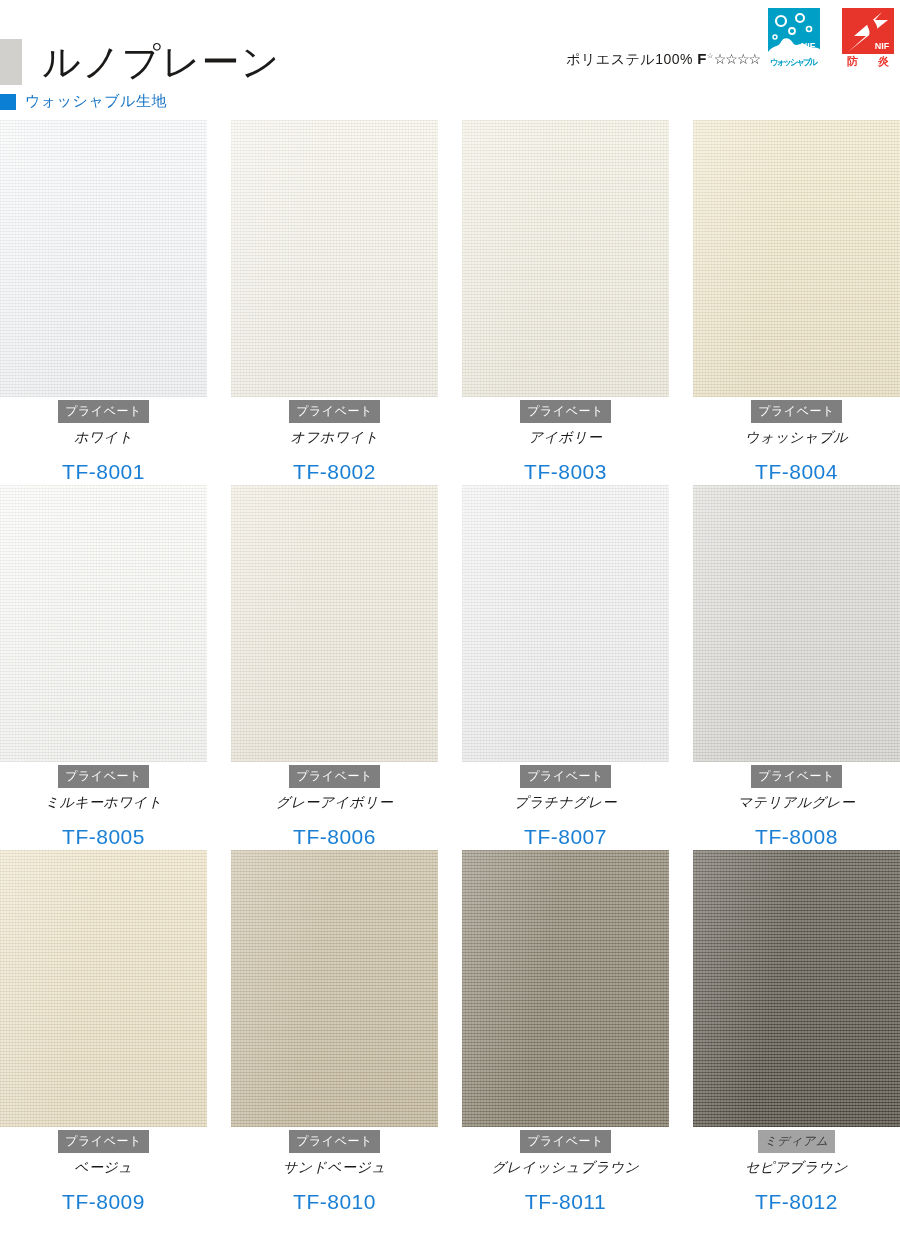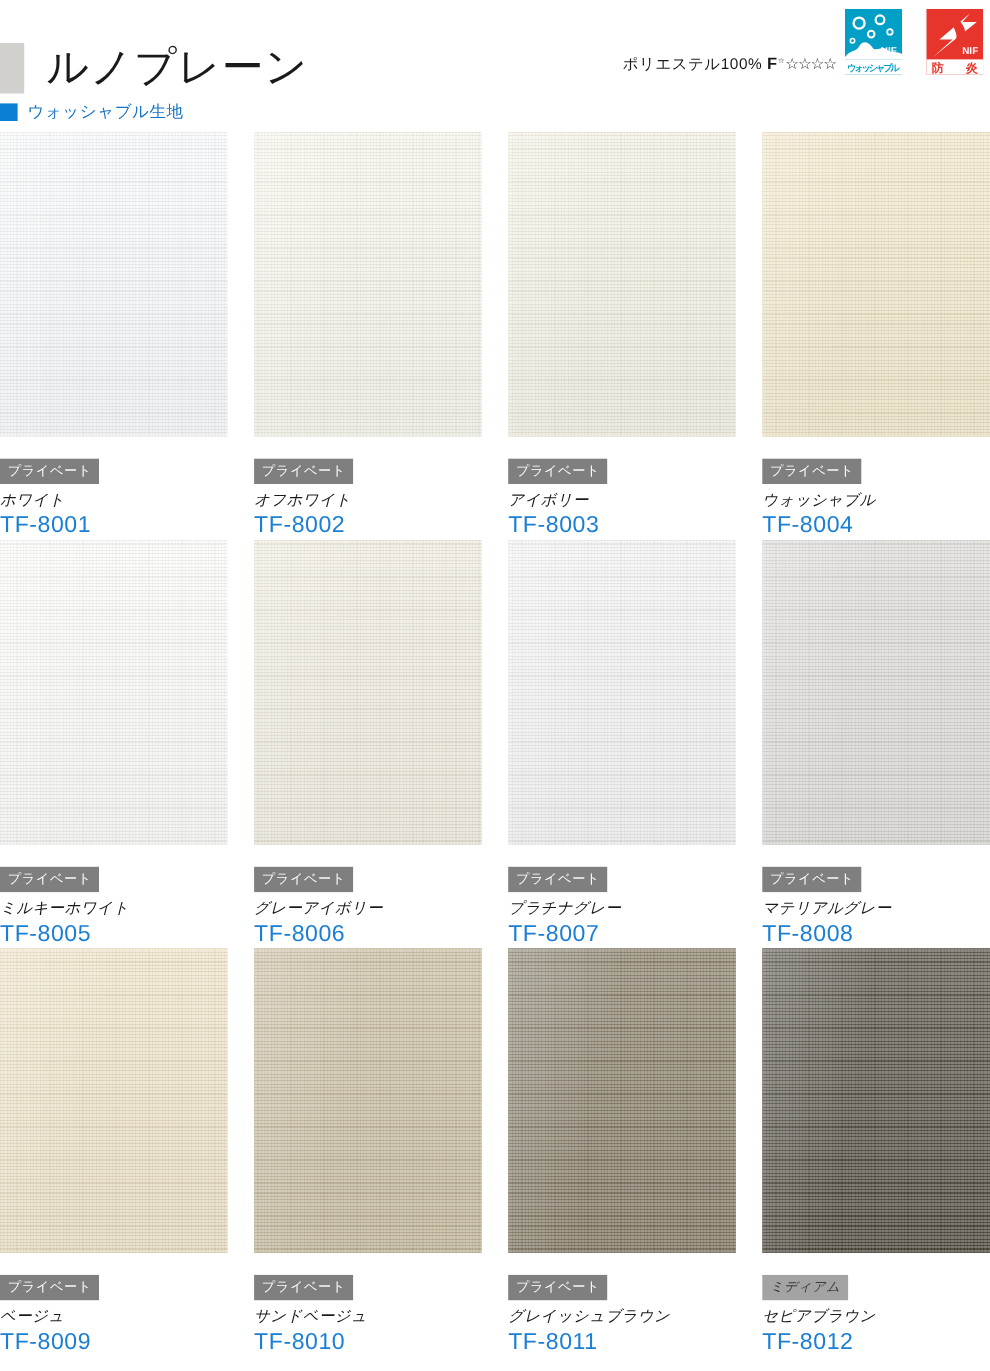--- a/index.html
+++ b/index.html
@@ -151,21 +151,22 @@
     content: "";
     position: absolute;
     inset: 0;
     background:
       linear-gradient(100deg, rgba(255,255,255,0.16) 0%, rgba(255,255,255,0) 42%),
       linear-gradient(to bottom, rgba(255,255,255,0.10) 0%, rgba(0,0,0,0.035) 100%);
     pointer-events: none;
   }
 
   .swatch-meta {
-    padding-top: 20px;
+    padding-top: 3px;
+    text-align: center;
   }
   .tag {
     display: inline-block;
     font-size: 12px;
     line-height: 18px;
     padding: 2px 7px 3px 7px;
     letter-spacing: 0.5px;
     white-space: nowrap;
   }
   .tag.private {
@@ -182,21 +183,21 @@
     line-height: 20px;
     margin-top: 4px;
     color: #1c1a18;
     letter-spacing: 0.4px;
     white-space: nowrap;
     font-style: italic;
   }
   .swatch-code {
     font-size: 21px;
     line-height: 26px;
-    margin-top: 1px;
+    margin-top: 12px;
     color: #1a7fd4;
     letter-spacing: 0.5px;
     white-space: nowrap;
   }
 </style>
 </head>
 <body>
 
 <div class="page-header">
 

